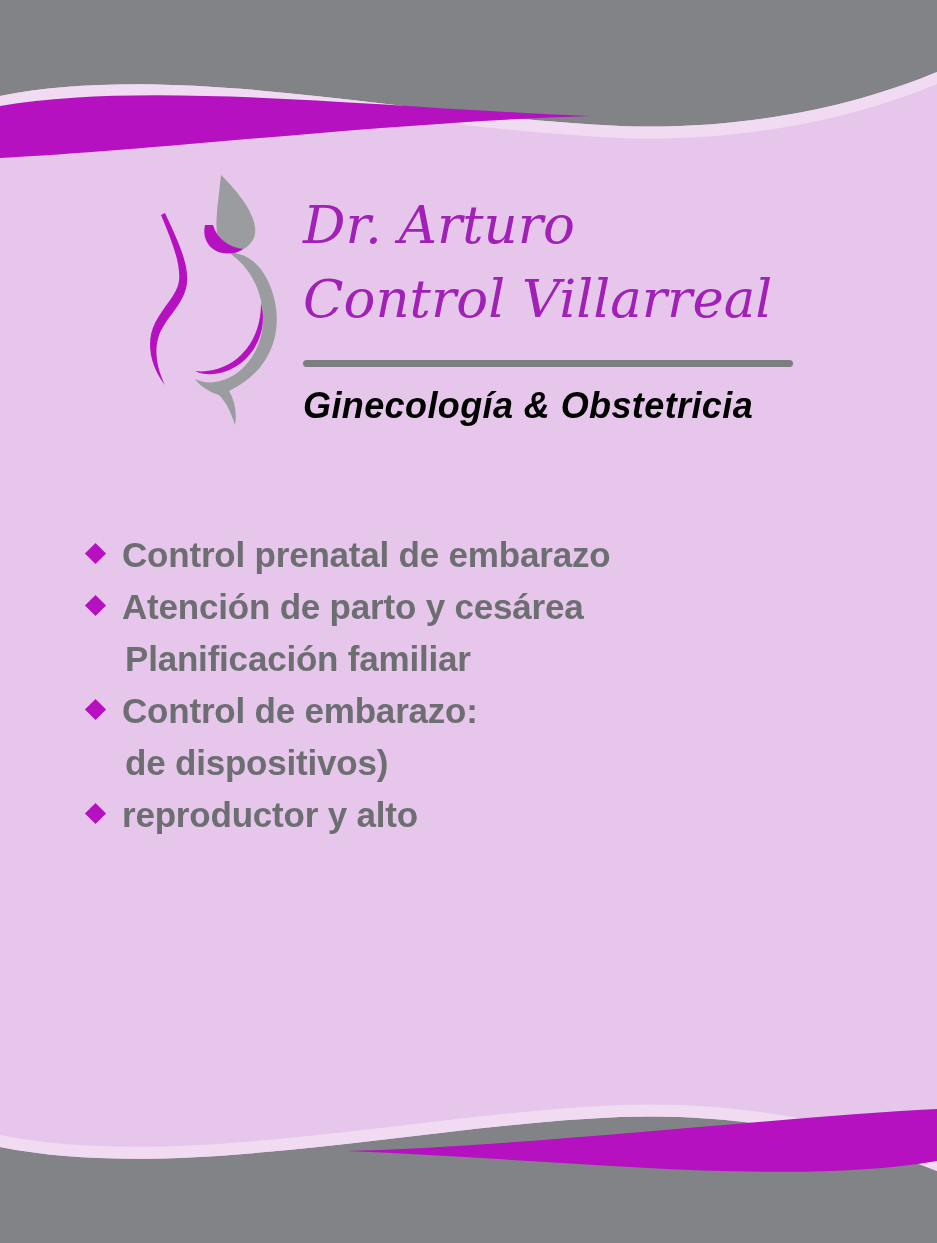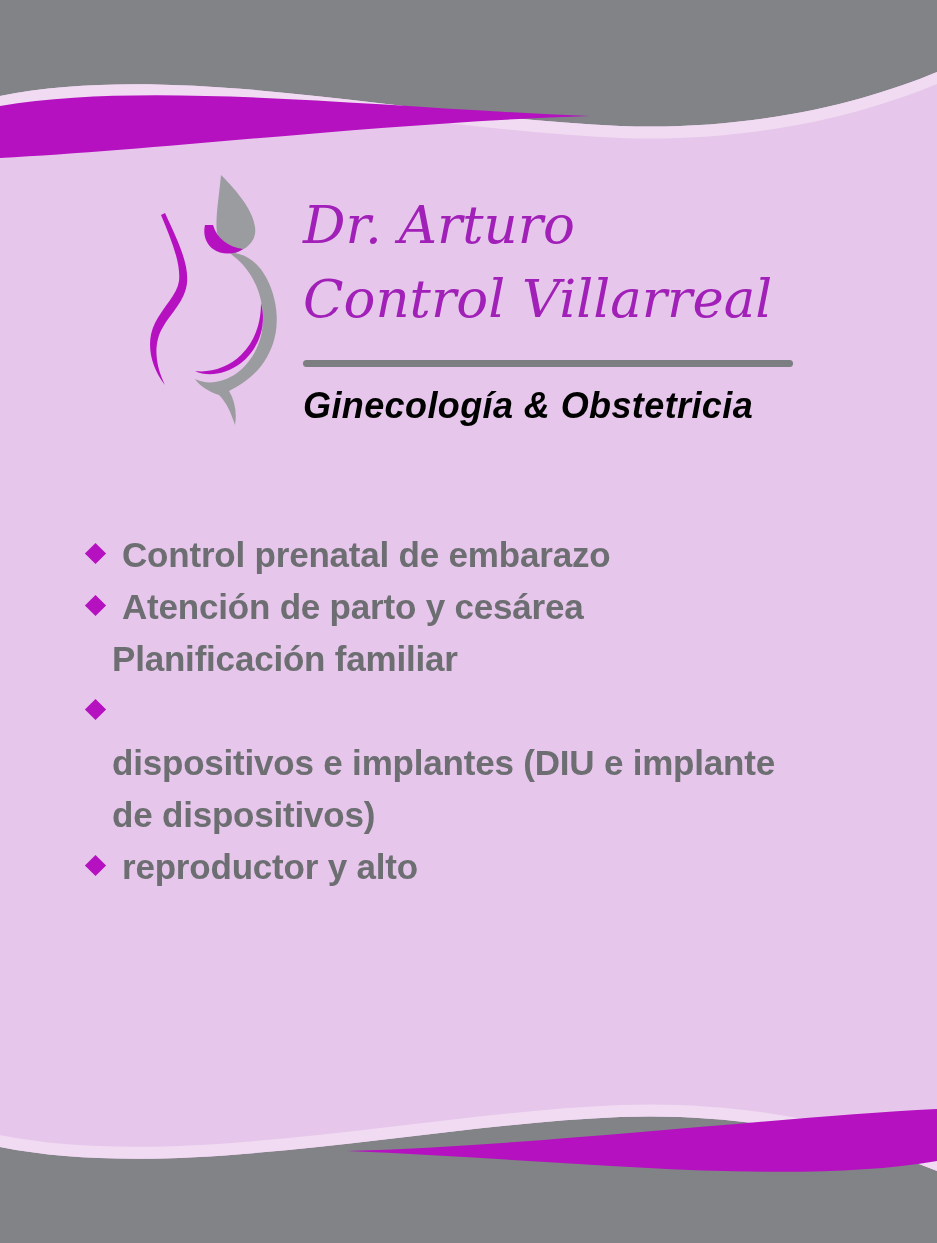--- a/index.html
+++ b/index.html
@@ -99,21 +99,21 @@
     position: absolute;
     left: 38px;
     top: 0;
     font-size: 35px;
     font-weight: bold;
     color: #6c6e71;
     white-space: nowrap;
     letter-spacing: -0.2px;
   }
   .svc-text.cont {
-    left: 28px;
+    left: 41px;
   }
   .svc-text.cont-indent {
     left: 61px;
   }
 </style>
 </head>
 <body>
 
 <div id="flyer">
 
@@ -206,23 +206,21 @@
       </div>
       <div class="svc-row">
         <span class="svc-bullet"></span>
         <span class="svc-text">Atención de parto y cesárea</span>
       </div>
       <div class="svc-row">
         <span class="svc-text cont">Planificación familiar</span>
       </div>
       <div class="svc-row">
         <span class="svc-bullet"></span>
-      </div>
-      <div class="svc-row">
-        <span class="svc-text cont">dispositivos e implantes (DIU e implante</span>
+        <span class="svc-text">Control de embarazo:</span>
       </div>
       <div class="svc-row">
         <span class="svc-text cont">de dispositivos)</span>
       </div>
       <div class="svc-row">
         <span class="svc-bullet"></span>
         <span class="svc-text">reproductor y alto</span>
       </div>
     </div>
 

